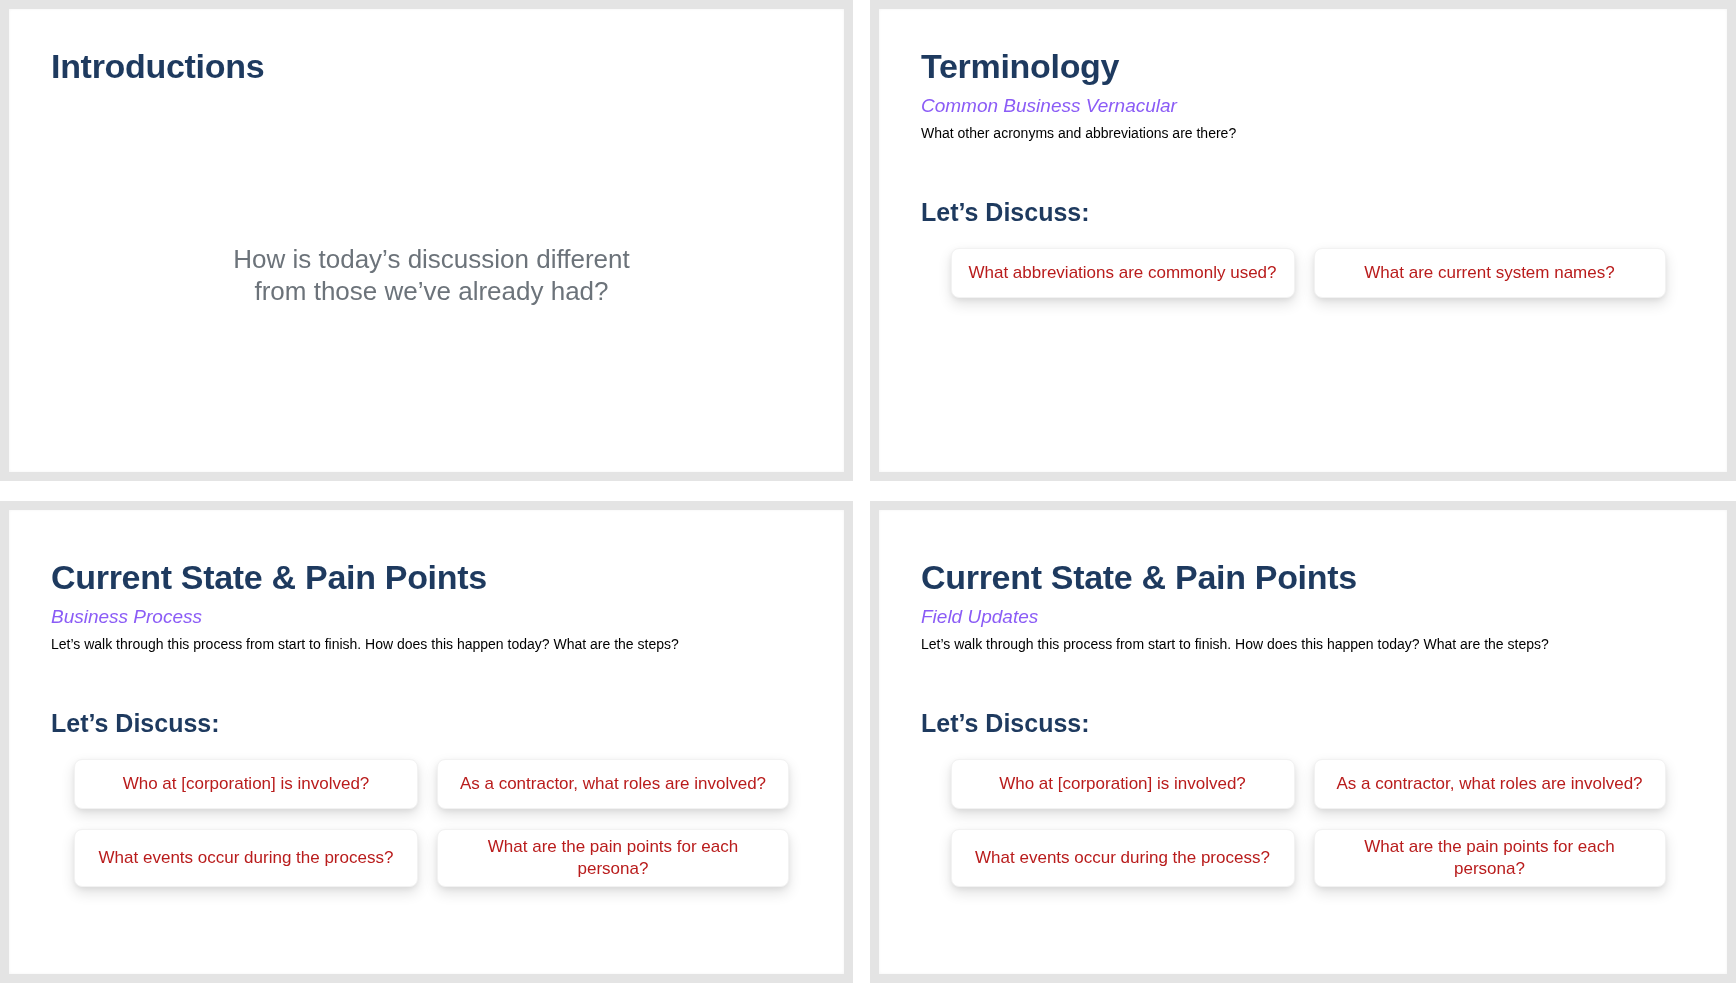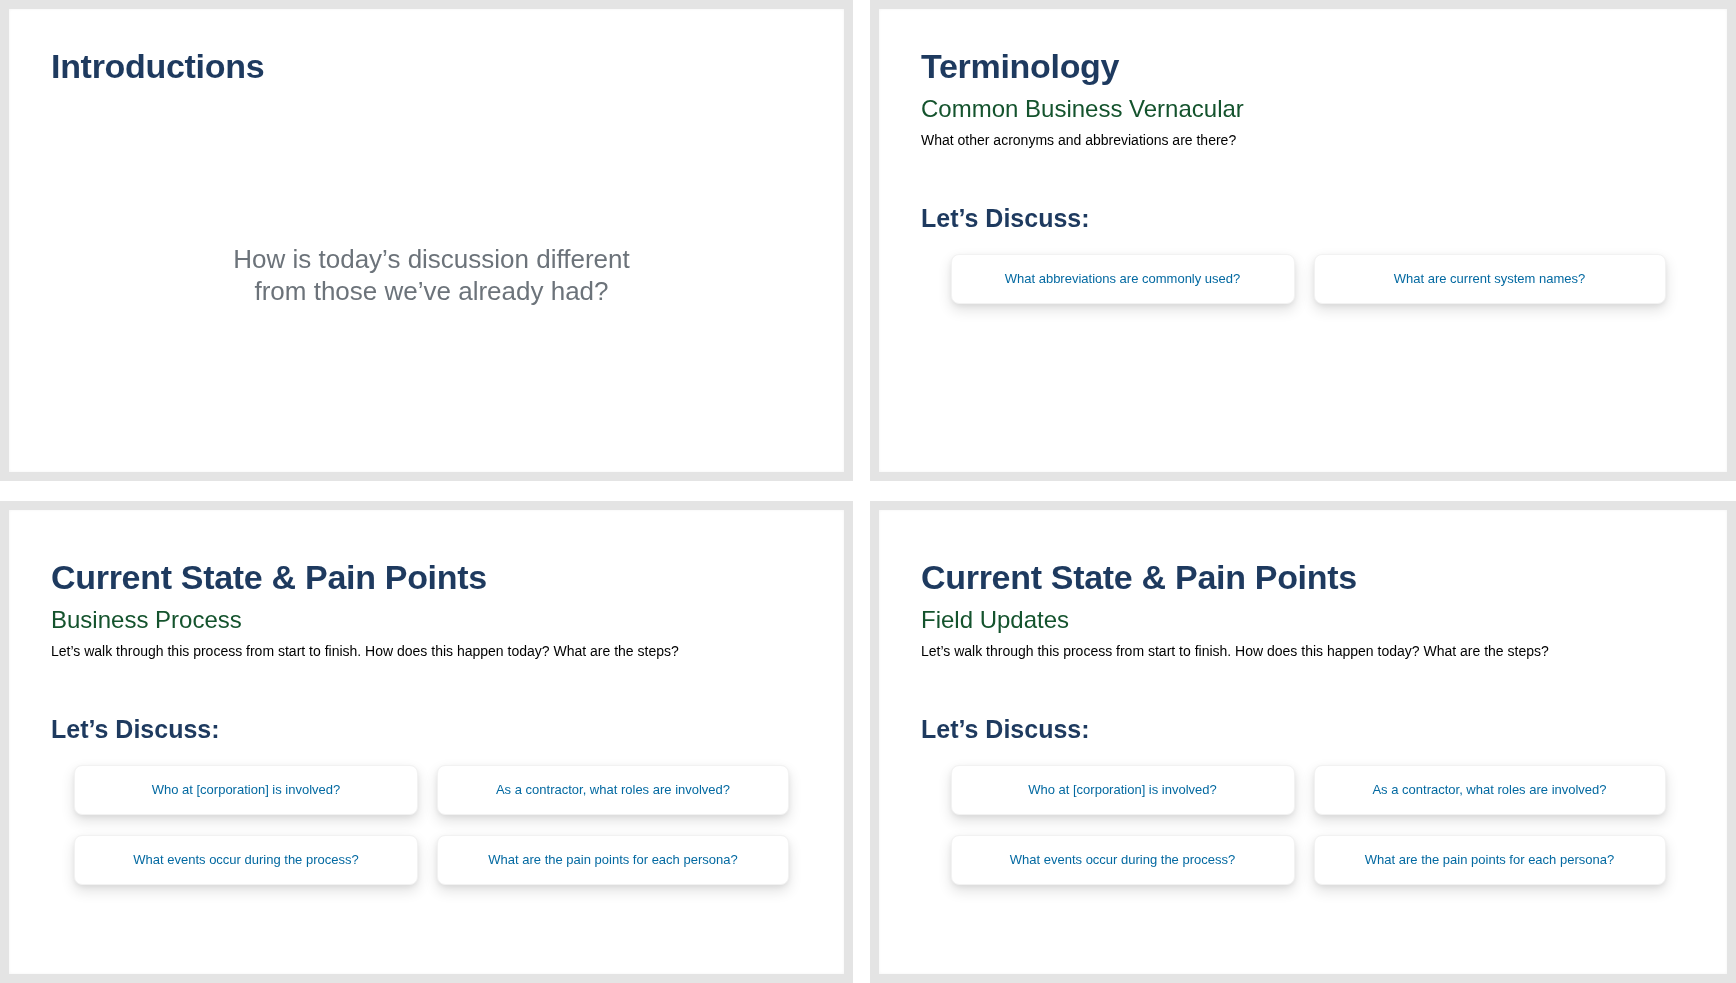--- a/index.html
+++ b/index.html
@@ -38,24 +38,25 @@
   .slide-title {
     margin: 0;
     font-size: 34px;
     font-weight: 700;
     color: #1e3a5f;
     letter-spacing: -0.3px;
     line-height: 1.25;
   }
   .slide-subtitle {
     margin: 6px 0 0 0;
-    font-size: 24px;
+    font-size: 19px;
     font-weight: 400;
-    color: #14532d;
+    color: #8b5cf6;
     line-height: 1.25;
+    font-style: italic;
   }
   .slide-lead {
     margin: 8px 0 0 0;
     font-size: 14px;
     font-weight: 400;
     color: #000000;
     line-height: 1.25;
     white-space: nowrap;
   }
   .discuss-heading {
@@ -77,22 +78,22 @@
   .card {
     min-height: 50px;
     padding: 6px 12px;
     background: #ffffff;
     border: 1px solid #f2f2f2;
     border-radius: 8px;
     display: flex;
     align-items: center;
     justify-content: center;
     text-align: center;
-    font-size: 13px;
-    color: #0369a1;
+    font-size: 17px;
+    color: #b91c1c;
     line-height: 1.3;
     box-shadow: 0 6px 14px rgba(0,0,0,0.12), 0 2px 5px rgba(0,0,0,0.06);
   }
   .center-q {
     flex: 1;
     display: flex;
     flex-direction: column;
     align-items: center;
     justify-content: center;
     text-align: center;

